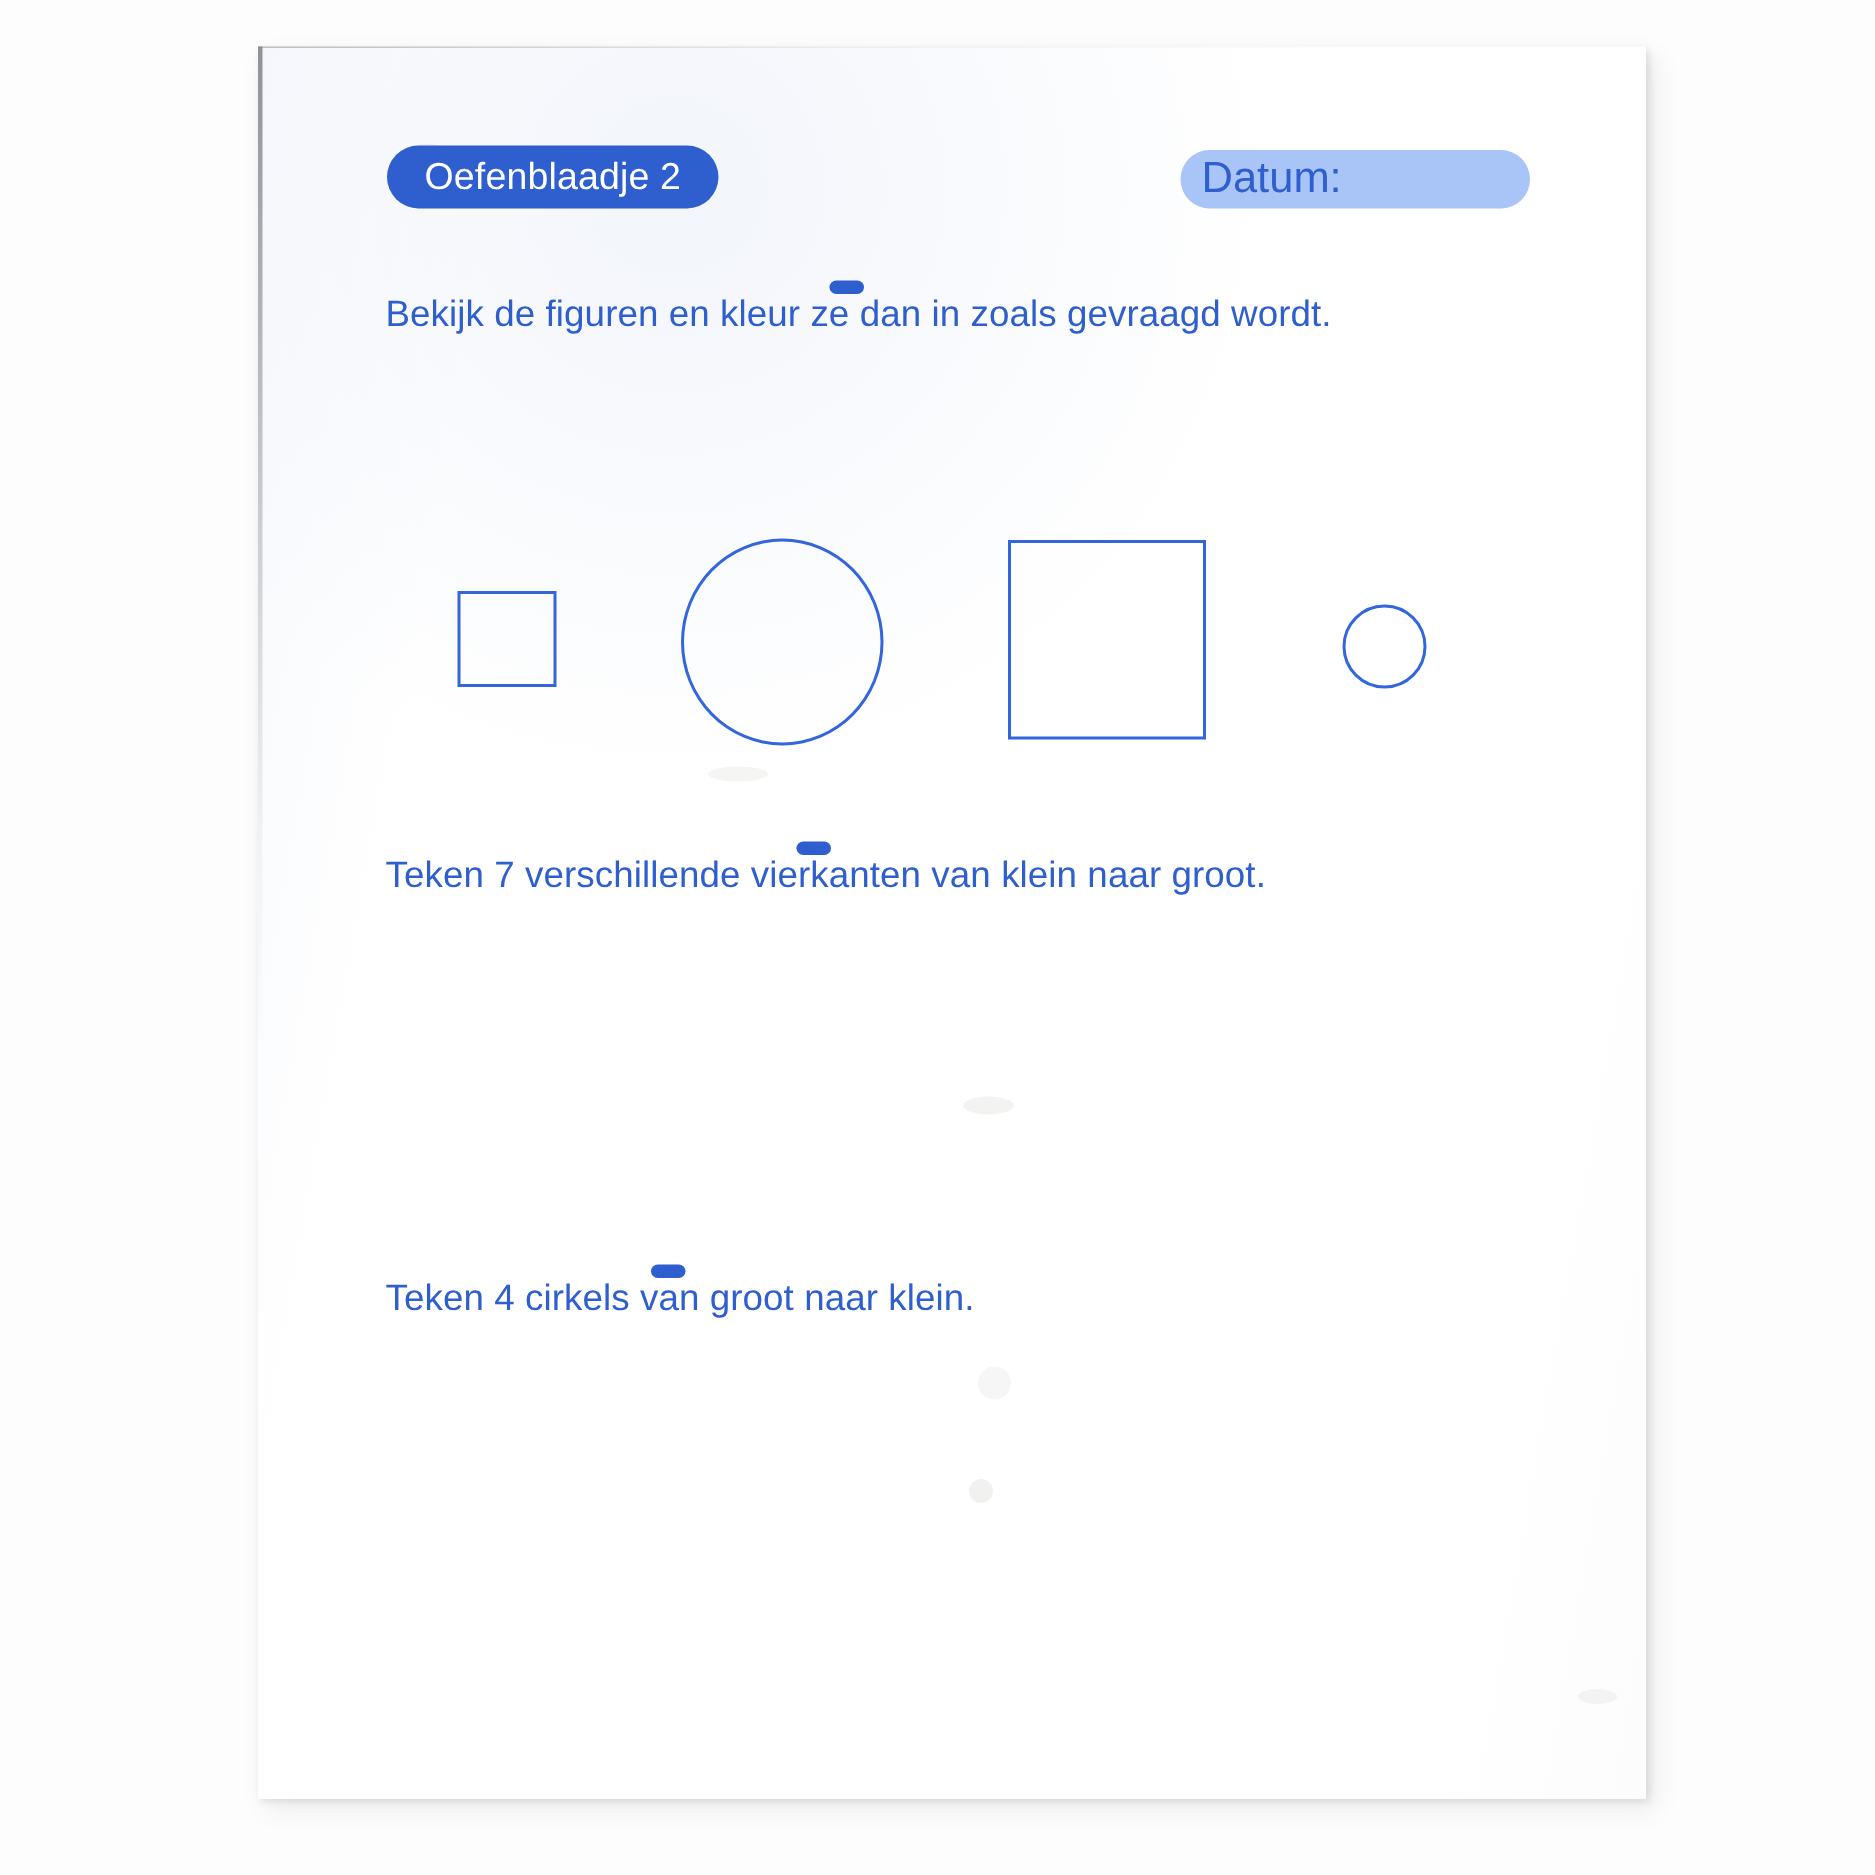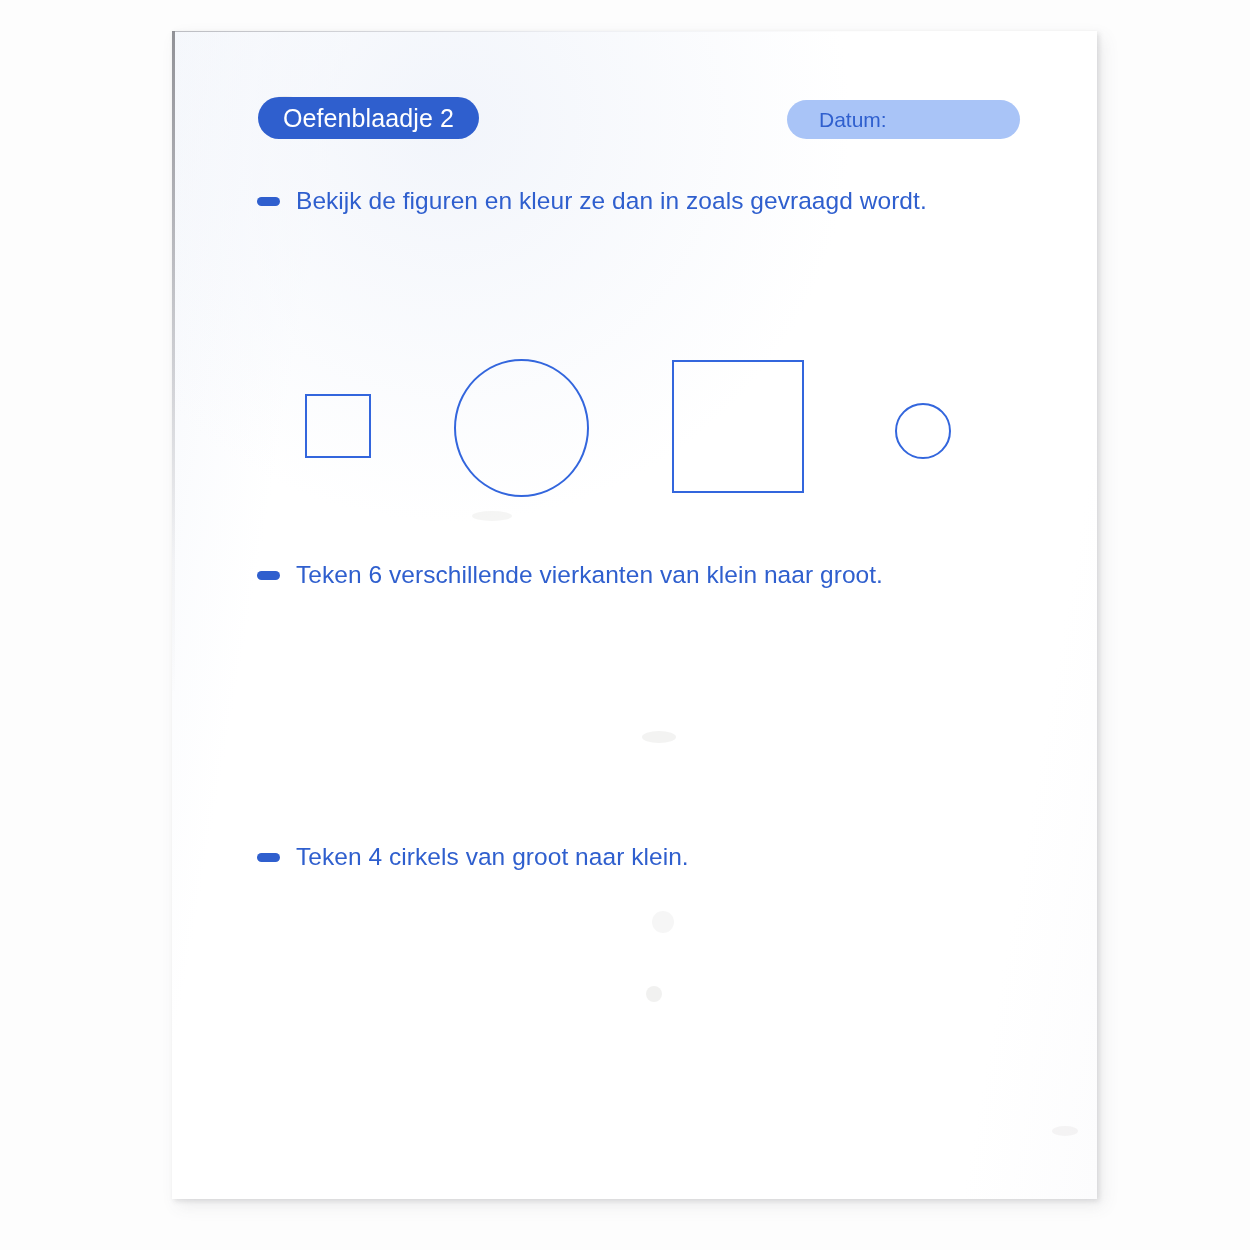--- a/index.html
+++ b/index.html
@@ -94,42 +94,43 @@
     position: absolute;
     left: 615px;
     top: 69px;
     width: 233px;
     height: 39px;
     border-radius: 20px;
     background: #a9c4f7;
   }
   #date-badge-label {
     position: absolute;
-    left: 32px;
+    left: 14px;
     top: 0;
     height: 39px;
     line-height: 39px;
     color: #2f5fce;
-    font-size: 21px;
+    font-size: 29px;
     white-space: nowrap;
   }
 
   
   .blue-text {
     color: #2f5fce;
     font-size: 24.5px;
     white-space: nowrap;
     letter-spacing: 0.05px;
   }
 
   
   .task-row {
     position: absolute;
     display: flex;
     align-items: center;
+    flex-direction: column;
   }
   .bullet-dash {
     width: 23px;
     height: 9px;
     border-radius: 5px;
     background: #2f5fce;
     flex: 0 0 auto;
     margin-right: 16px;
   }
 
@@ -198,21 +199,21 @@
 
   <div id="shapes-row">
     <div class="shape" style="left:133px; top:363px; width:66px; height:64px;"></div>
     <div class="shape circle" style="left:282px; top:328px; width:135px; height:138px;"></div>
     <div class="shape" style="left:500px; top:329px; width:132px; height:133px;"></div>
     <div class="shape circle" style="left:723px; top:372px; width:56px; height:56px;"></div>
   </div>
 
   <div class="task-row" style="left:85px; top:530px;">
     <span class="bullet-dash"></span>
-    <span class="blue-text">Teken 6 verschillende vierkanten van klein naar groot.</span>
+    <span class="blue-text">Teken 7 verschillende vierkanten van klein naar groot.</span>
   </div>
 
   <div class="answer-area" style="left:85px; top:570px; width:760px; height:230px;"></div>
 
   <div class="task-row" style="left:85px; top:812px;">
     <span class="bullet-dash"></span>
     <span class="blue-text">Teken 4 cirkels van groot naar klein.</span>
   </div>
 
   <div class="answer-area" style="left:85px; top:852px; width:760px; height:290px;"></div>

